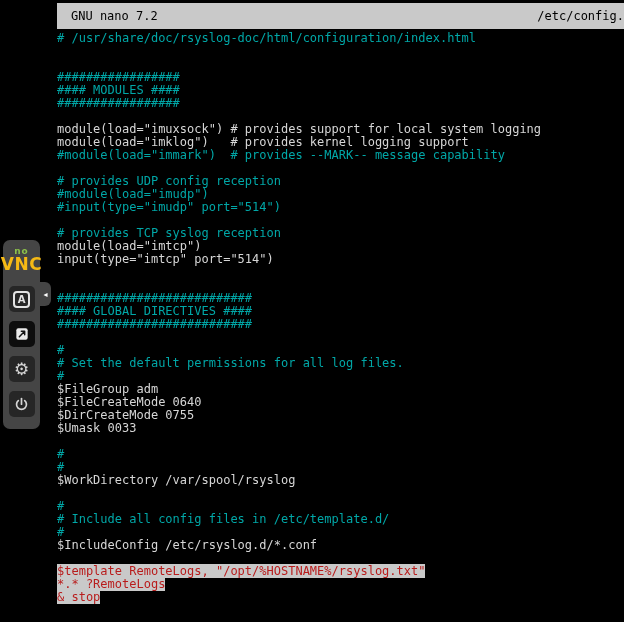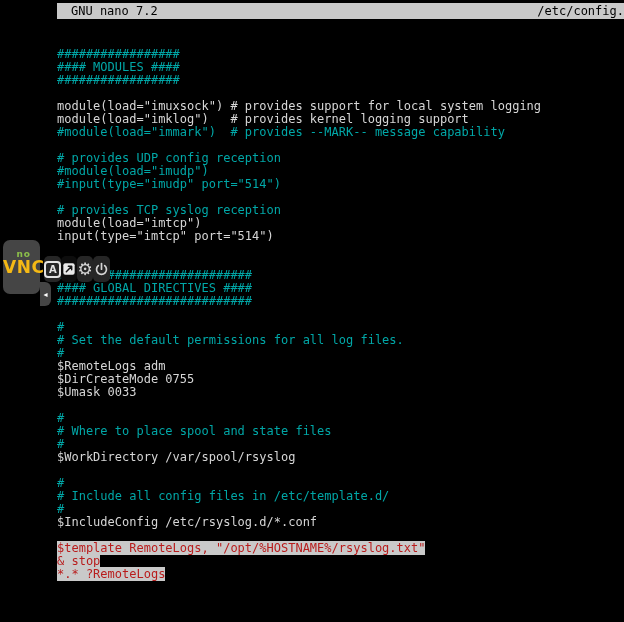--- a/index.html
+++ b/index.html
@@ -13,38 +13,38 @@
   
   .terminal {
     position: absolute; left: 57px; top: 0; right: 0; bottom: 0;
     padding-top: 3px;
     font-family: "DejaVu Sans Mono", monospace;
     font-size: 12px;
     background: var(--bg, #000);
   }
   .nano-header {
     display: flex; justify-content: space-between; align-items: center;
-    height: 16px; line-height: 14px;
+    height: 26px; line-height: 14px;
     background: var(--selBg, #c9c9c9); color: #000;
     white-space: pre; overflow: hidden;
   }
   .nano-header .app { padding-left: 14px; }
   .editor { padding-top: 3px; }
   .line { height: 13px; line-height: 13px; white-space: pre; }
   .line.comment { color: var(--comment, #00a7a7); }
   .line.code    { color: var(--fg, #d6d6d6); }
   .line.selected span { background: var(--selBg, #c9c9c9); color: #b91c1c; }
 
   
   .vnc-panel {
     position: absolute; left: 3px; top: 240px; width: 37px;
     background: var(--panelBg, #454545);
     border-radius: 7px;
     padding: 7px 0 12px;
-    display: flex; flex-direction: row; align-items: center;
+    display: flex; flex-direction: column; align-items: center;
   }
   .logo { text-align: center; line-height: 1; margin-bottom: 4px; }
   .logo .no  { display: block; font-size: 9px;  font-weight: bold; letter-spacing: 1px;  color: var(--logoGreen, #8cc04a); }
   .logo .vnc { display: block; font-size: 17px; font-weight: bold; letter-spacing: .5px; color: var(--logoYellow, #f5b915); }
   .tb-btn {
     width: 26px; height: 26px; margin-top: 9px;
     border-radius: 5px; background: var(--buttonBg, #262626);
     display: flex; align-items: center; justify-content: center;
     cursor: pointer;
   }
@@ -68,20 +68,21 @@
 </style>
 </head>
 <body>
 
 <div class="terminal">
   <div class="nano-header">
     <span class="app">GNU nano 7.2</span>
     <span class="file">/etc/config.</span>
   </div>
   <div class="editor">
+      <div class="line comment"><span># /usr/share/doc/rsyslog-doc/html/configuration/index.html</span></div>
       <div class="line blank"><span></span></div>
       <div class="line blank"><span></span></div>
       <div class="line comment"><span>#################</span></div>
       <div class="line comment"><span>#### MODULES ####</span></div>
       <div class="line comment"><span>#################</span></div>
       <div class="line blank"><span></span></div>
       <div class="line code"><span>module(load="imuxsock") # provides support for local system logging</span></div>
       <div class="line code"><span>module(load="imklog")   # provides kernel logging support</span></div>
       <div class="line comment"><span>#module(load="immark")  # provides --MARK-- message capability</span></div>
       <div class="line blank"><span></span></div>
@@ -94,37 +95,37 @@
       <div class="line code"><span>input(type="imtcp" port="514")</span></div>
       <div class="line blank"><span></span></div>
       <div class="line blank"><span></span></div>
       <div class="line comment"><span>###########################</span></div>
       <div class="line comment"><span>#### GLOBAL DIRECTIVES ####</span></div>
       <div class="line comment"><span>###########################</span></div>
       <div class="line blank"><span></span></div>
       <div class="line comment"><span>#</span></div>
       <div class="line comment"><span># Set the default permissions for all log files.</span></div>
       <div class="line comment"><span>#</span></div>
-      <div class="line code"><span>$RemoteLogs adm</span></div>
+      <div class="line code"><span>$FileGroup adm</span></div>
+      <div class="line code"><span>$FileCreateMode 0640</span></div>
       <div class="line code"><span>$DirCreateMode 0755</span></div>
       <div class="line code"><span>$Umask 0033</span></div>
       <div class="line blank"><span></span></div>
       <div class="line comment"><span>#</span></div>
-      <div class="line comment"><span># Where to place spool and state files</span></div>
       <div class="line comment"><span>#</span></div>
       <div class="line code"><span>$WorkDirectory /var/spool/rsyslog</span></div>
       <div class="line blank"><span></span></div>
       <div class="line comment"><span>#</span></div>
       <div class="line comment"><span># Include all config files in /etc/template.d/</span></div>
       <div class="line comment"><span>#</span></div>
       <div class="line code"><span>$IncludeConfig /etc/rsyslog.d/*.conf</span></div>
       <div class="line blank"><span></span></div>
       <div class="line selected"><span>$template RemoteLogs, "/opt/%HOSTNAME%/rsyslog.txt"</span></div>
+      <div class="line selected"><span>*.* ?RemoteLogs</span></div>
       <div class="line selected"><span>&amp; stop</span></div>
-      <div class="line selected"><span>*.* ?RemoteLogs</span></div>
     </div>
 </div>
 
 <div class="vnc-panel">
   <div class="logo">
     <span class="no">no</span>
     <span class="vnc">VNC</span>
   </div>
 
   <div class="tb-btn">

